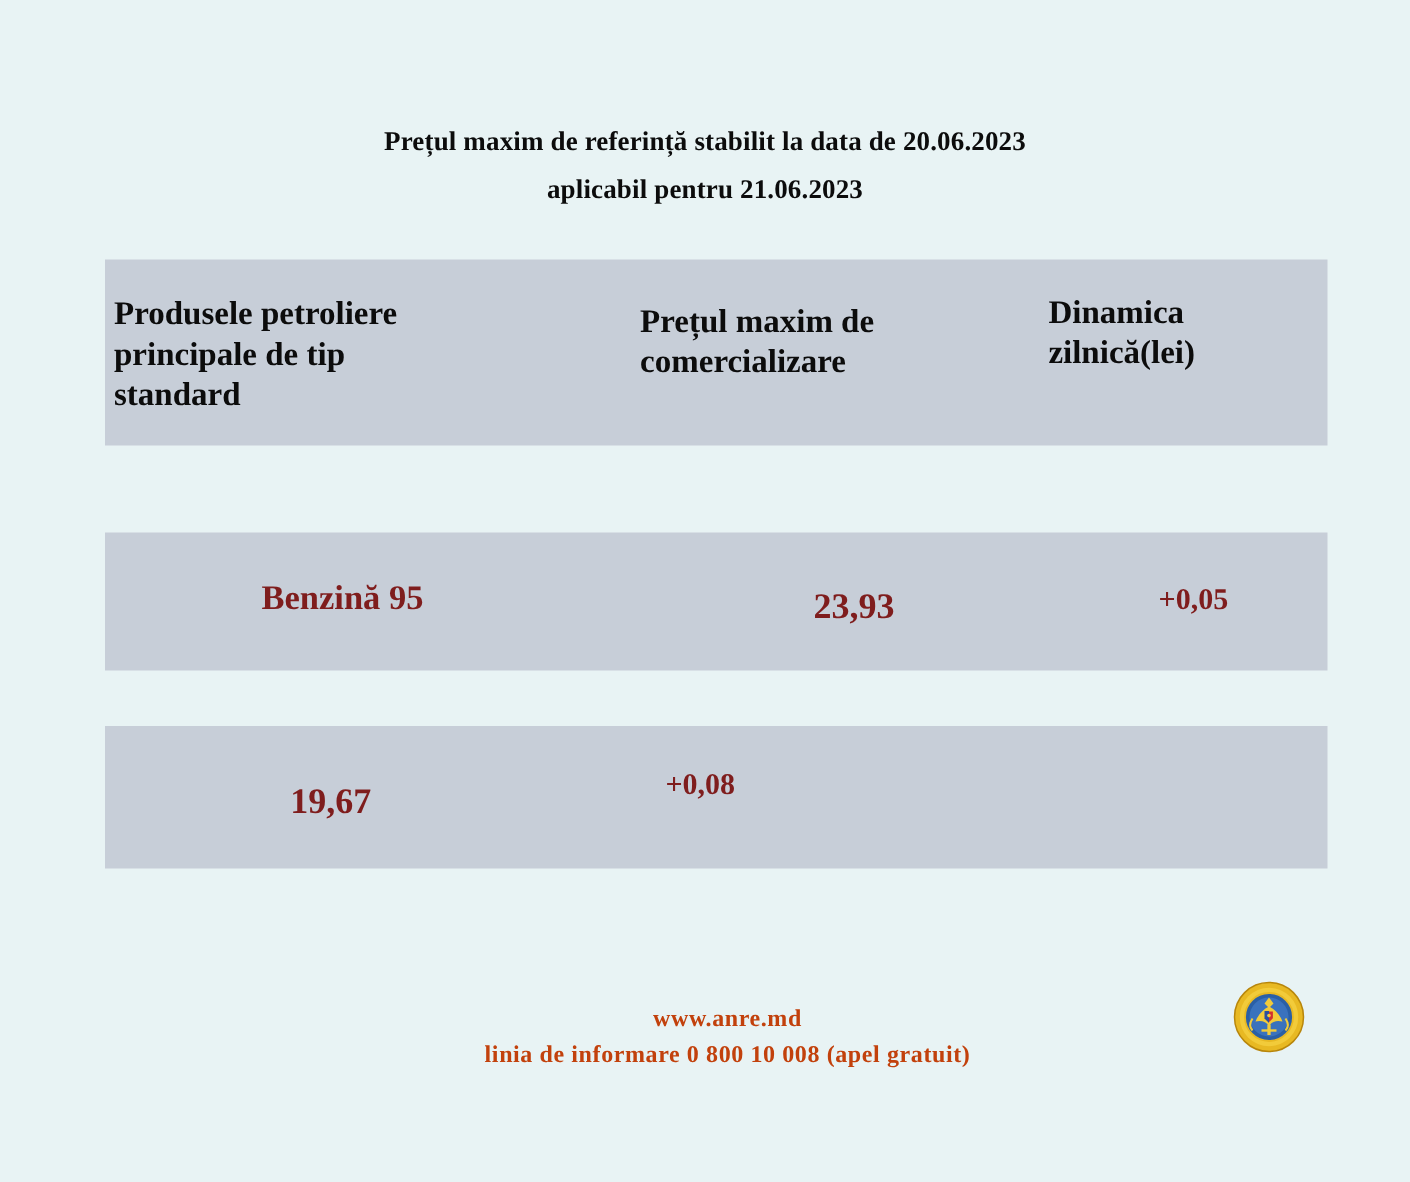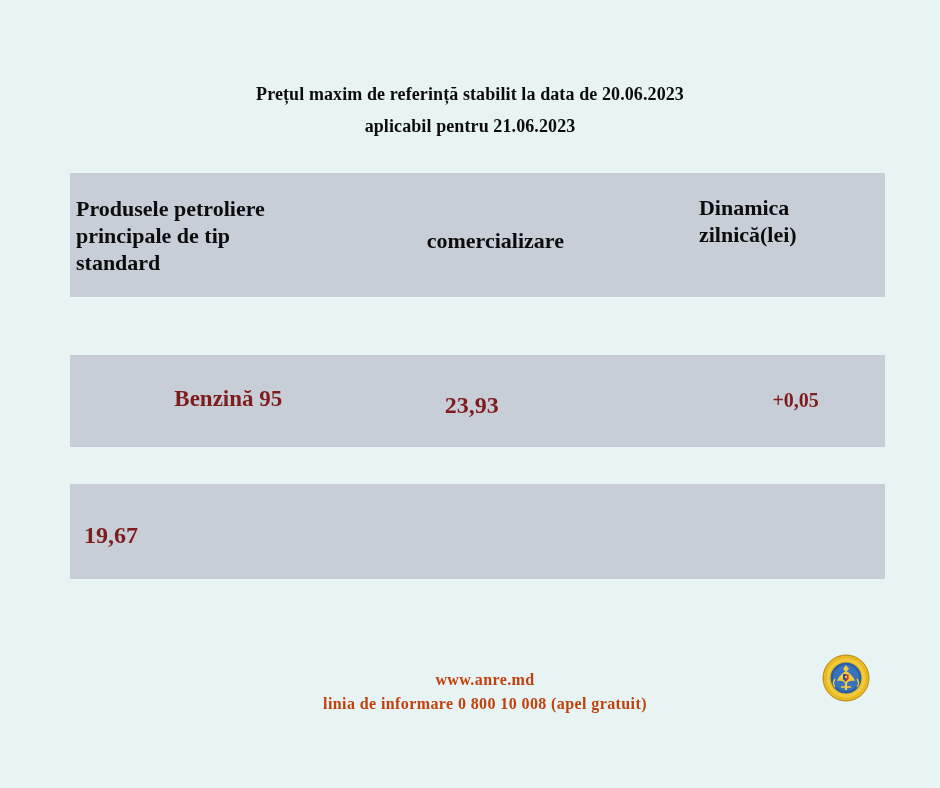--- a/index.html
+++ b/index.html
@@ -96,21 +96,21 @@
     font-weight: bold;
     color: #7f1d1d;
   }
   .row-band .col-product {
     font-size: 23px;
     text-align: center;
     padding-right: 44px;
   }
   .row-band .col-price {
     font-size: 24px;
-    text-align: left;
+    text-align: center;
     padding-left: 14px;
   }
   .row-band .col-dynamic {
     font-size: 20px;
     text-align: center;
     padding-left: 12px;
   }
 
   .row-band-1 .col-product { position: relative; top: -2px; }
   .row-band-1 .col-price   { position: relative; top: 4px; }
@@ -158,41 +158,42 @@
   <div class="table">
 
     <div class="band header-band">
       <div class="cells">
         <div class="cell col-product">
           <span>Produsele petroliere</span><br>
           <span>principale de tip</span><br>
           <span>standard</span>
         </div>
         <div class="cell col-price">
-          <br>
+          <span>Prețul maxim de</span><br>
           <span>comercializare</span>
         </div>
         <div class="cell col-dynamic">
           <span>Dinamica</span><br>
           <span>zilnică(lei)</span>
         </div>
       </div>
     </div>
 
     <div class="band row-band row-band-1">
       <div class="cells">
         <div class="cell col-product">Benzină 95</div>
         <div class="cell col-price">23,93</div>
         <div class="cell col-dynamic">+0,05</div>
       </div>
     </div>
 
     <div class="band row-band row-band-2">
       <div class="cells">
         <div class="cell col-price">19,67</div>
+        <div class="cell col-dynamic">+0,08</div>
       </div>
     </div>
 
   </div>
 
   <div class="footer">
     <span class="footer-line">www.anre.md</span>
     <span class="footer-line">linia de informare 0 800 10 008 (apel gratuit)</span>
   </div>
 

